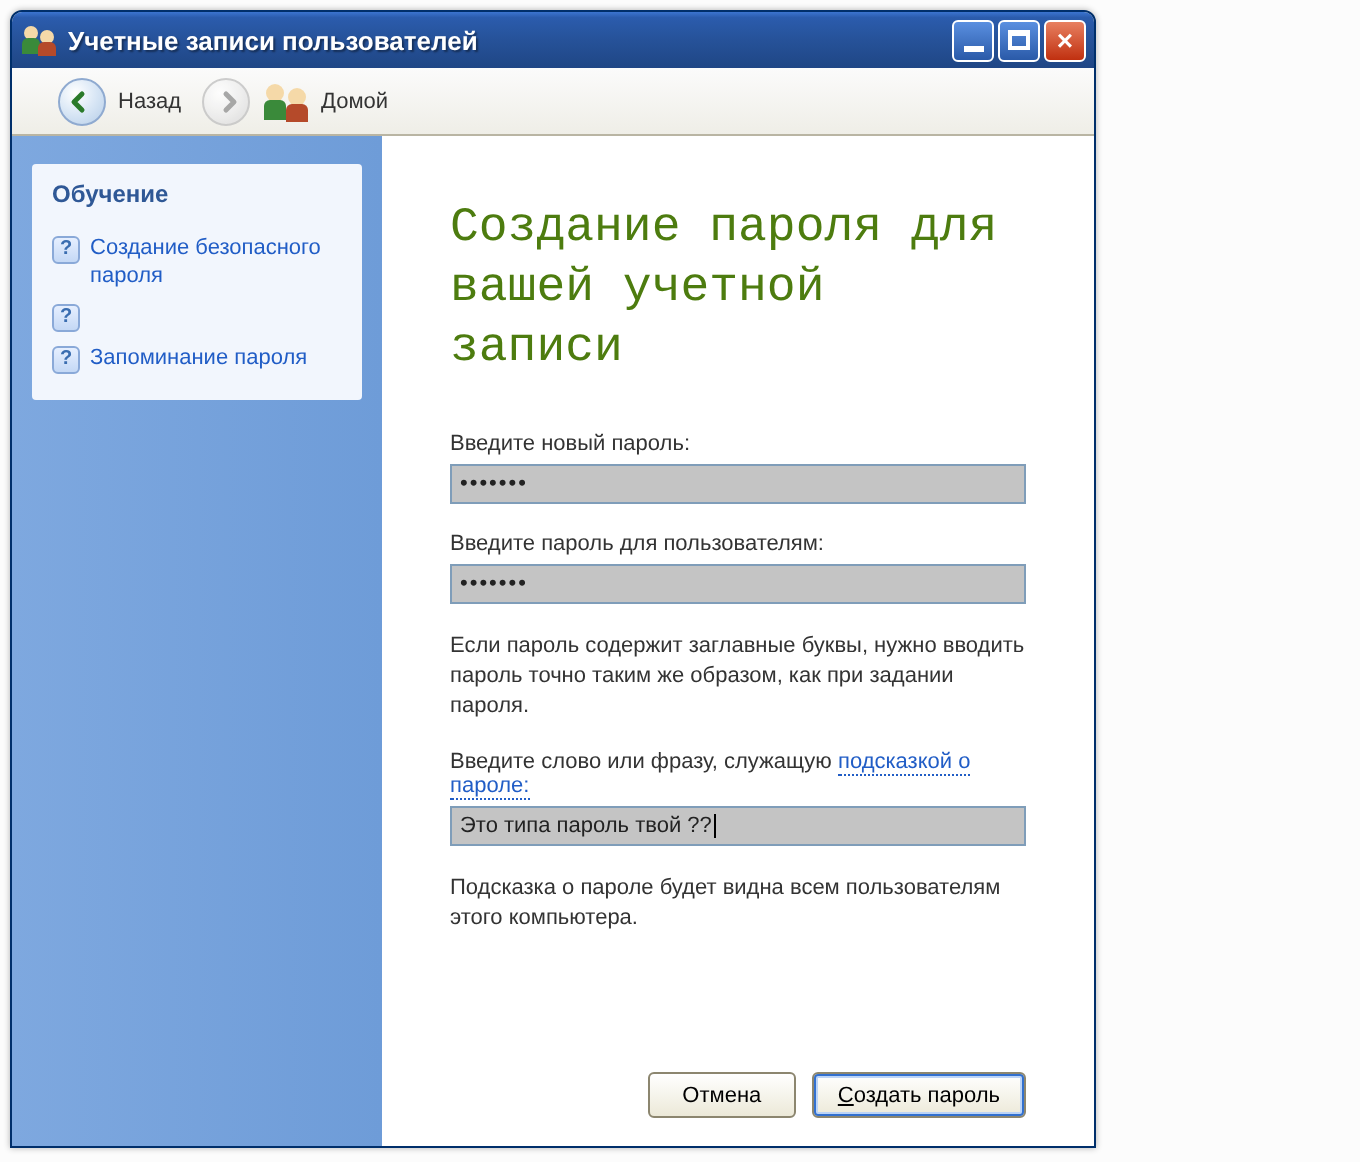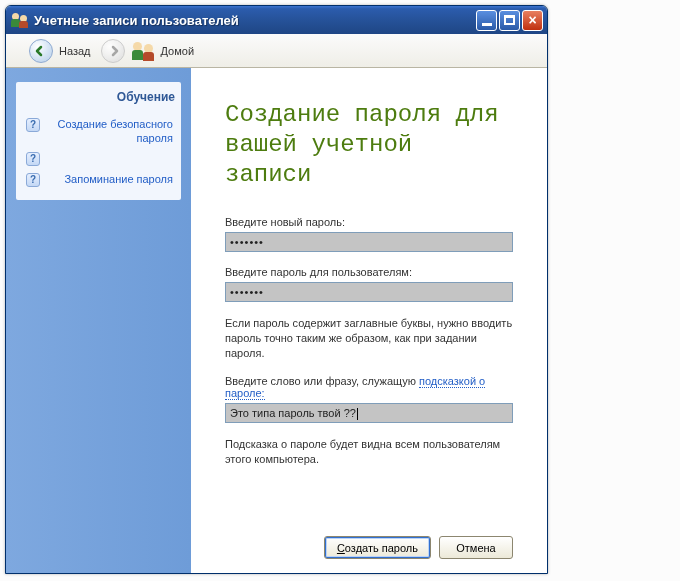--- a/index.html
+++ b/index.html
@@ -97,21 +97,20 @@
   .sidebar {
     width: 185px;
     padding: 14px 10px;
     background: linear-gradient(to right, #7ea8df 0%, #6e9cd8 100%);
     flex-shrink:0;
   }
   .panel {
     background: #f2f6fd;
     border-radius: 2px;
     padding: 8px 6px 10px 6px;
-    text-align: right;
   }
   .panel h3 {
     margin: 0 0 10px 4px;
     color: #2f5896;
     font-size: 12px;
     font-weight: bold;
   }
   .panel .link {
     display: flex;
     align-items: flex-start;
@@ -283,23 +282,23 @@
       </div>
       <div class="field-input hint"><span>Это типа пароль твой ??</span><span class="cursor"></span></div>
 
       <div class="gap"></div>
 
       <div class="note">Подсказка о пароле будет видна всем пользователям этого компьютера.</div>
 
       <div class="spacer"></div>
 
       <div class="button-row">
+        <div class="btn">
+          <span>Отмена</span>
+        </div>
         <div class="btn default">
           <span><span class="u">С</span><span>оздать пароль</span></span>
         </div>
-        <div class="btn">
-          <span>Отмена</span>
-        </div>
       </div>
     </div>
 
   </div>
 </div>
 
 </body></html>

